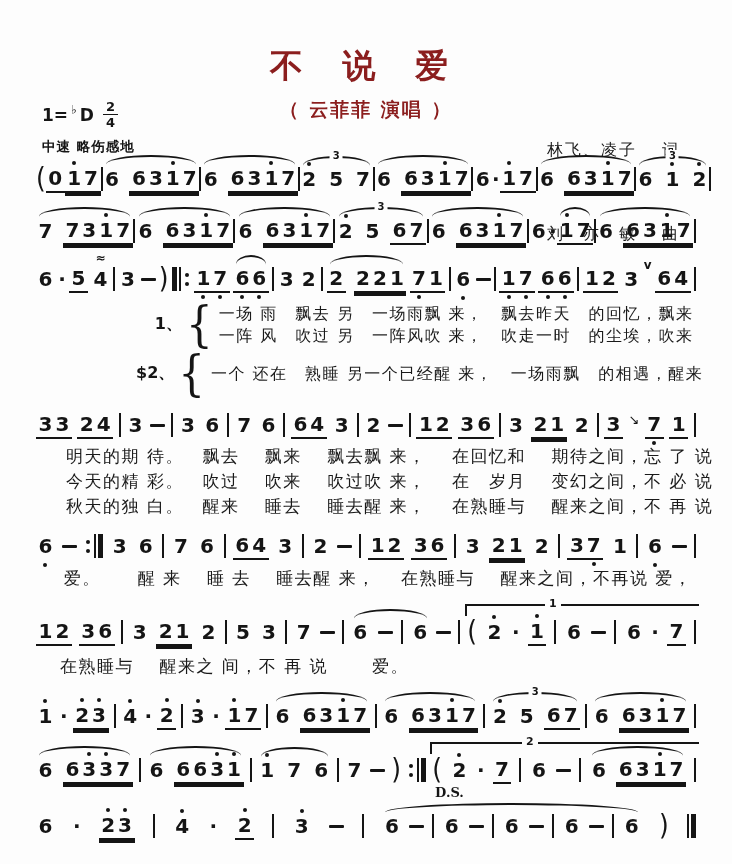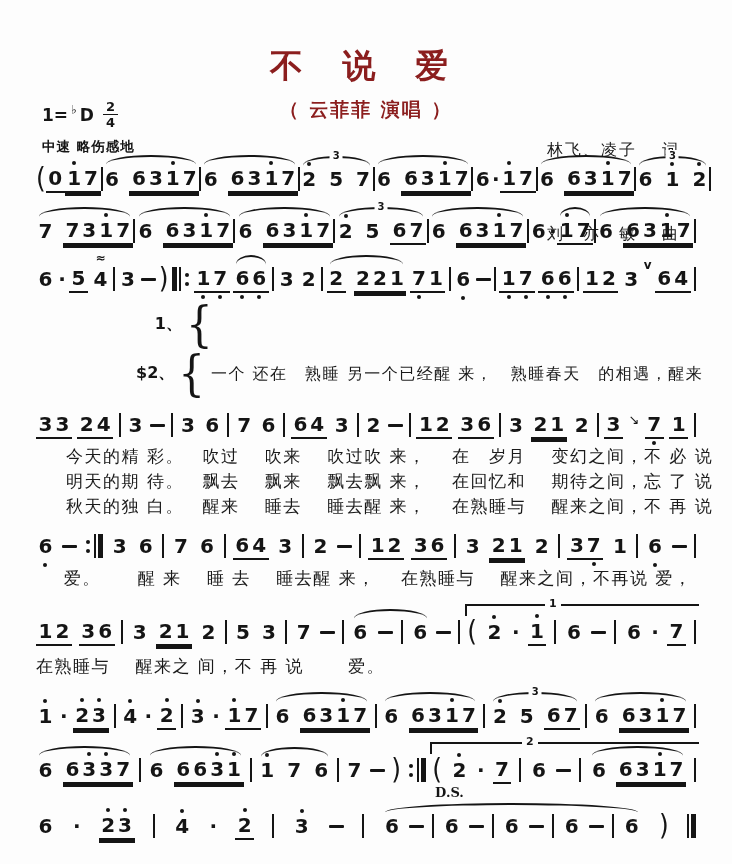--- a/index.html
+++ b/index.html
@@ -62,21 +62,21 @@
   .vgroup{display:flex;align-items:center;}
   .vlabel{font-size:16px;font-weight:bold;width:46px;text-align:right;white-space:pre;}
   .vbrace{font-size:42px;font-weight:200;transform:scaleY(1.15);margin:0 6px 0 4px;
           font-family:"DejaVu Serif",serif;}
   .vrows .lyr{font-size:16px;line-height:22px;}
   .lyrblock .lyr{font-size:17px;line-height:25px;}
   
   #ml0{margin-top:14px;} #ml1{margin-top:22px;} #ml2{margin-top:18px;}
   #ml3{margin-top:12px;} #lyr4{margin-top:4px;margin-left:30px;}
   #ml4{margin-top:12px;} #lyr5{margin-top:5px;margin-left:24px;text-align:center;}
-  #ml5{margin-top:26px;} #lyr6{margin-top:7px;}
+  #ml5{margin-top:26px;} #lyr6{margin-top:7px;margin-left:24px;}
   #ml6{margin-top:22px;} #ml7{margin-top:24px;} #ml8{margin-top:26px;}
 </style>
 </head>
 <body>
 
 <div class="page">
 
   <div class="header">
     <div class="title" style="color: rgb(139, 30, 30);">不 说 爱</div>
     <div class="subtitle" style="color: rgb(139, 30, 30);">（ 云菲菲 演唱 ）</div>
@@ -500,26 +500,30 @@
       </span>
       <span class="brp">
         <span class="bl"></span>
       </span>
     </div>
 
   <div class="verse">
     <div class="vgroup">
       <span class="vlabel">1、</span>
       <span class="vbrace">{</span>
+      <div class="vrows">
+        <div class="lyr">一场 雨　飘去 另　一场雨飘 来，　飘去昨天　的回忆，飘来</div>
+        <div class="lyr">一阵 风　吹过 另　一阵风吹 来，　吹走一时　的尘埃，吹来</div>
+      </div>
     </div>
     <div class="vgroup">
       <span class="vlabel">$2、</span>
       <span class="vbrace">{</span>
       <div class="vrows">
-        <div class="lyr">一个 还在　熟睡 另一个已经醒 来，　熟睡春天　的相遇，醒来</div>
+        <div class="lyr">一个 还在　熟睡 另一个已经醒 来，　一场雨飘　的相遇，醒来</div>
       </div>
     </div>
   </div>
 
   <div id="ml3" class="mline">
       <span class="grp">
         <span class="run u1">
           <span class="nt">3</span>
           <span class="nt">3</span>
         </span>
@@ -639,22 +643,22 @@
       <span class="grp">
         <span class="run u1">
           <span class="nt">1</span>
         </span>
       </span>
       <span class="brp">
         <span class="bl"></span>
       </span>
     </div>
   <div id="lyr4" class="lyrblock">
+    <div class="lyr">明天的期 待。　飘去　 飘来　 飘去飘 来，　 在回忆和　 期待之间，忘 了 说</div>
     <div class="lyr">今天的精 彩。　吹过　 吹来　 吹过吹 来，　 在　岁月　 变幻之间，不 必 说</div>
-    <div class="lyr">明天的期 待。　飘去　 飘来　 飘去飘 来，　 在回忆和　 期待之间，忘 了 说</div>
     <div class="lyr">秋天的独 白。　醒来　 睡去　 睡去醒 来，　 在熟睡与　 醒来之间，不 再 说</div>
   </div>
 
   <div id="ml4" class="mline">
       <span class="grp">
         <span class="run u0">
           <span class="nt lo">6</span>
         </span>
       </span>
       <span class="dash"></span>

